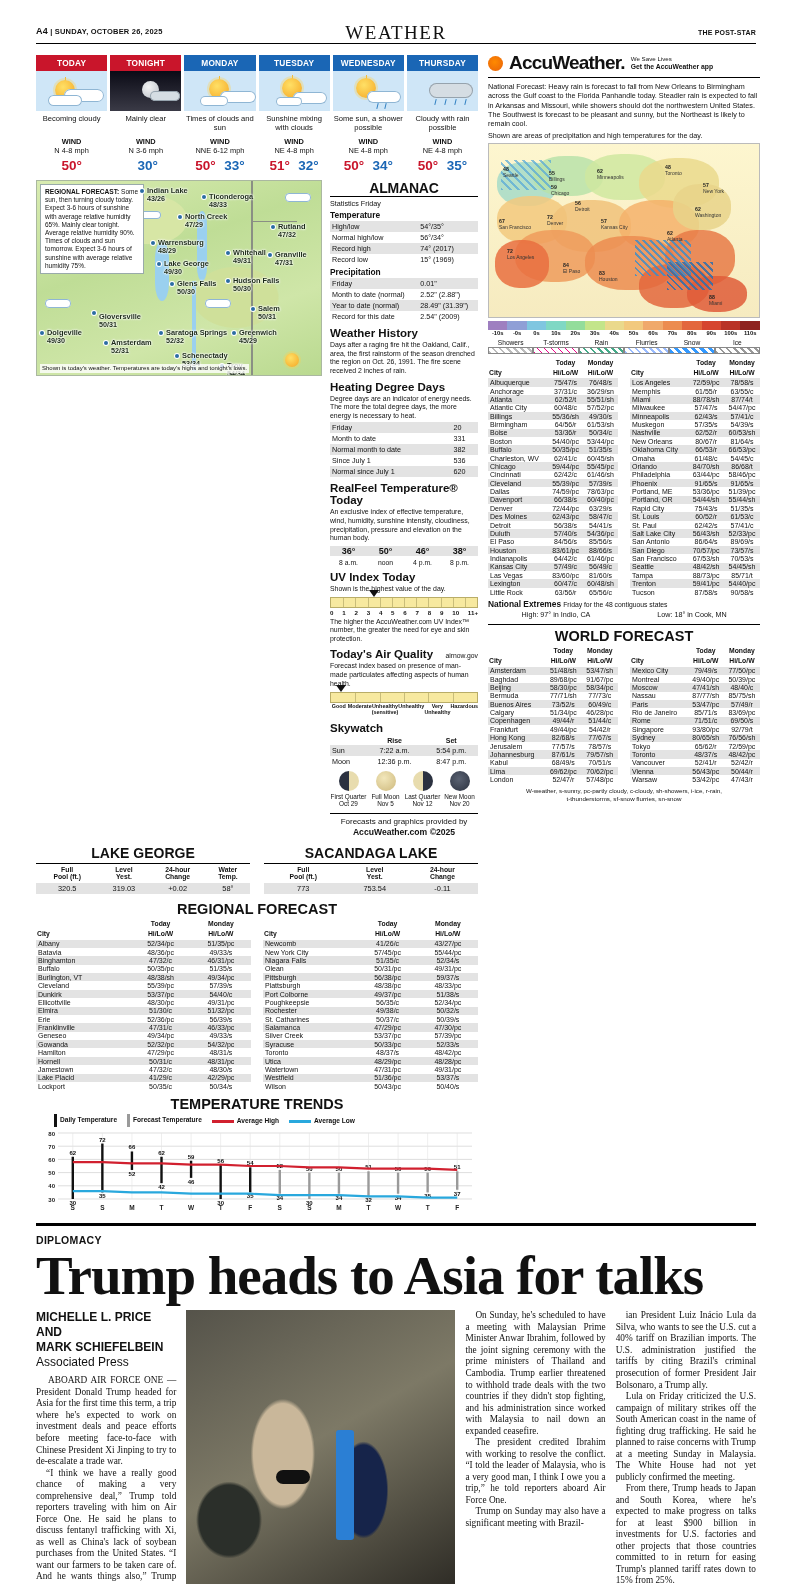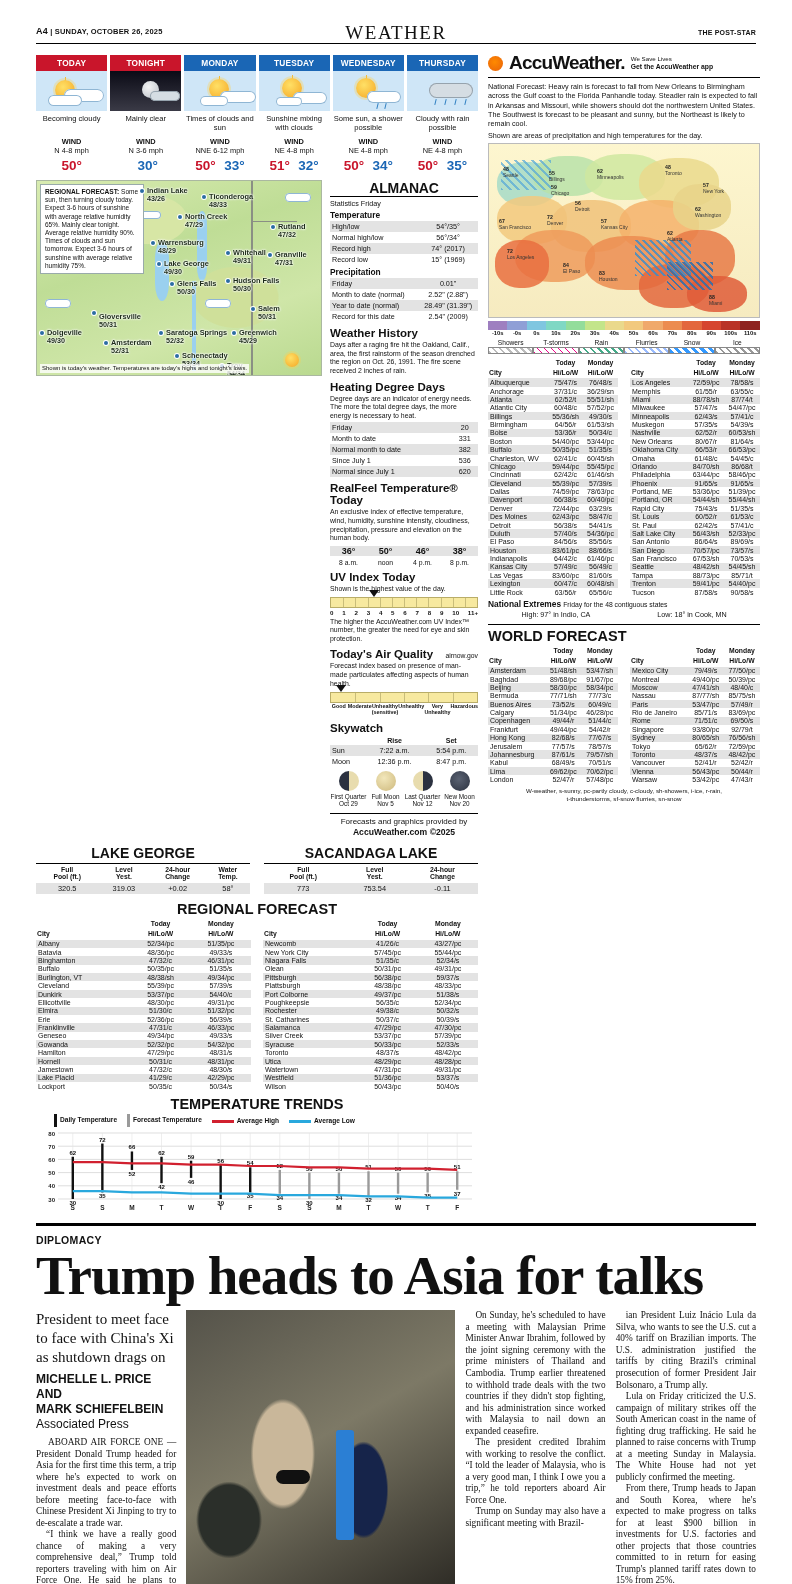--- a/index.html
+++ b/index.html
@@ -83,21 +83,21 @@
      background:#ffffffcc; padding:1px 2px; }
   .minicloud { position:absolute; }
 
   
   .alm { width:148px; }
   .alm h3 { text-align:center; font-size:14px; font-weight:800; margin:0; letter-spacing:-.2px;}
   .alm .sub { font-size:7.2px; margin:2px 0 1px; }
   .alm h4 { font-size:8.4px; font-weight:800; margin:2px 0 1px; }
   .tbl { width:100%; border-collapse:collapse; }
   .tbl td { font-size:7.2px; padding:1px 2px; }
-  .tbl td.r { text-align:center; }
+  .tbl td.r { text-align:left; }
   .tbl tr.shade td { background:#e3e3e3; }
   .alm h2 { font-size:11.5px; font-weight:800; margin:5px 0 2px; }
   .alm p.small { font-size:6.9px; line-height:1.25; margin:0 0 2px; }
   .rfrow { display:flex; margin-top:3px; }
   .rfrow div { flex:1; text-align:center; }
   .rfrow .v { font-size:9px; font-weight:800; background:#e3e3e3; }
   .rfrow .t { font-size:6.8px; }
   .uvbar { height:11px; background:#f7e9a0; border:1px solid #b9ad68; margin-top:3px; position:relative;}
   .uvtick { position:absolute; top:0; bottom:0; width:1px; background:#c9bd7a; }
   .uvnums { display:flex; justify-content:space-between; font-size:6.2px; font-weight:800; margin-top:1px;}
@@ -166,21 +166,21 @@
   .scalelbls { display:flex; font-size:5.8px; font-weight:700; }
   .scalelbls div { flex:1; text-align:center; }
   .keys { display:flex; margin-top:3px; }
   .keys > div { flex:1; text-align:center; font-size:6.6px; }
   .keybox { height:7px; border:1px solid #888; margin-top:1px; }
   .natex { font-size:7.6px; margin-top:3px; }
   .natex b { font-weight:800; font-size:8.4px; }
   .natex .sm { font-size:6.8px; font-weight:400; }
   .hl { display:flex; font-size:7.2px; margin-top:1px; }
   .hl div { flex:1;text-align:center; }
-  .wf-title { font-size:14.5px; font-weight:800; margin:5px 0 2px; border-top:1px solid #000; padding-top:3px;}
+  .wf-title { text-align:center; font-size:14.5px; font-weight:800; margin:5px 0 2px; border-top:1px solid #000; padding-top:3px;}
   .legendtxt { font-size:6.2px; text-align:center; line-height:1.3; margin-top:3px; }
 
   
   .newsrule { border-top:2px solid #000; border-bottom:1px solid #000; height:3px; margin-top:10px; }
   .kicker { font-size:10.5px; font-weight:800; letter-spacing:.3px; margin-top:8px; }
   .headline { font-family:"Liberation Serif", serif; font-size:55px; font-weight:700;
      line-height:1.02; letter-spacing:-1px; margin:2px 0 6px; }
   .newsgrid { display:flex; gap:10px; margin-top:4px; }
   .ncol { width:146px; }
   .ncol-mid { width:280px; }
@@ -1623,21 +1623,20 @@
       </div>
     </div>
   </div>
 
   <div class="newsrule"></div>
   <div class="kicker">DIPLOMACY</div>
   <div class="headline">Trump heads to Asia for talks</div>
 
   <div class="newsgrid">
     <div class="ncol">
-      <div class="deck">President to meet face to face with China's Xi as shutdown drags on</div>
       <div class="byline">
         <div>MICHELLE L. PRICE AND</div>
         <div>MARK SCHIEFELBEIN</div>
         <div class="ap">Associated Press</div>
       </div>
       <div class="body" id="news-col1" style="margin-top:5px">
           <p class="first">ABOARD AIR FORCE ONE — President Donald Trump headed for Asia for the first time this term, a trip where he's expected to work on investment deals and peace efforts before meeting face-to-face with Chinese President Xi Jinping to try to de-escalate a trade war.</p>
           <p>“I think we have a really good chance of making a very comprehensive deal,” Trump told reporters traveling with him on Air Force One. He said he plans to discuss fentanyl trafficking with Xi, as well as China's lack of soybean purchases from the United States. “I want our farmers to be taken care of. And he wants things also,” Trump said.</p>
         </div>
     </div>

